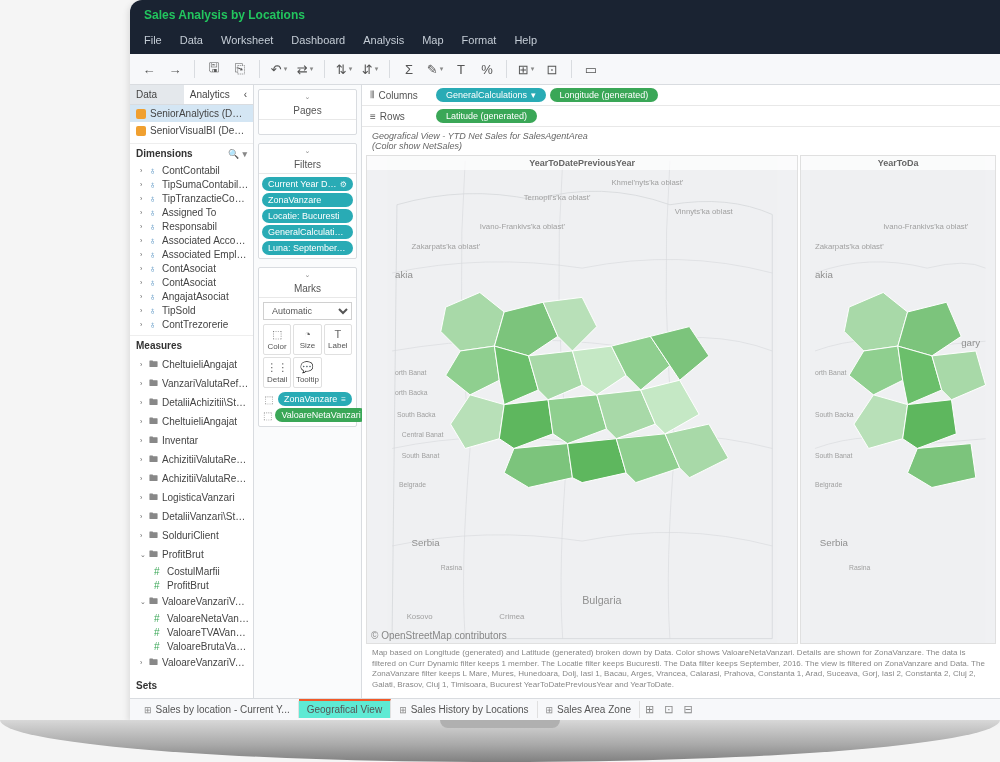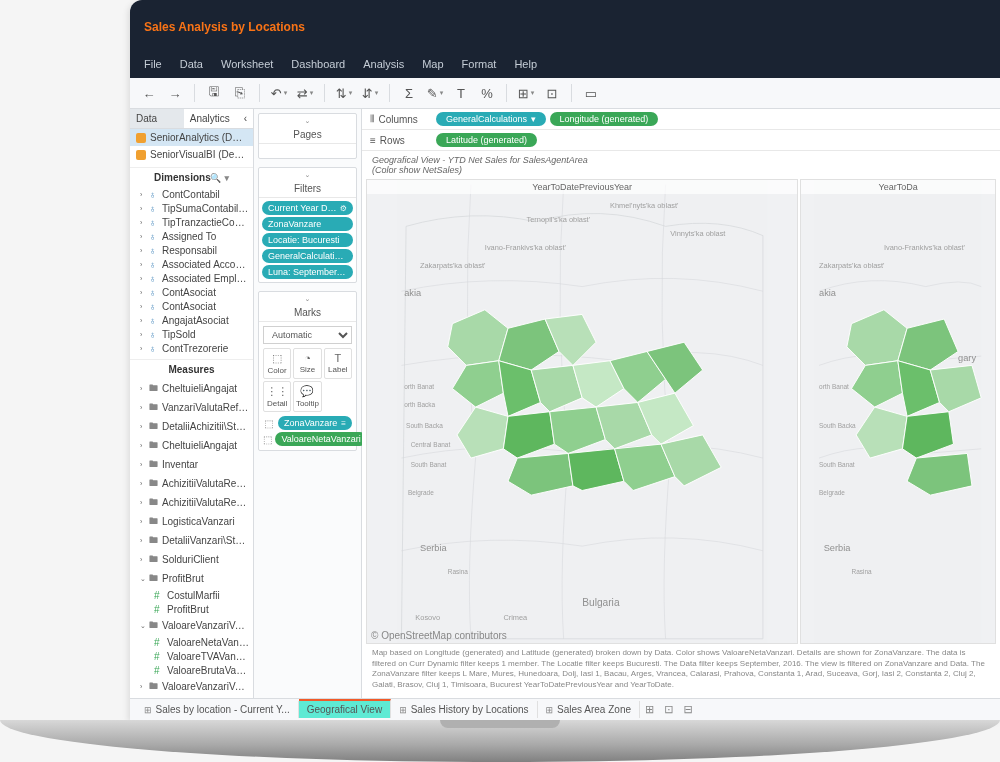--- a/index.html
+++ b/index.html
@@ -3,21 +3,21 @@
 <meta charset="utf-8">
 <style>
 * { margin: 0; padding: 0; box-sizing: border-box; font-family: -apple-system, BlinkMacSystemFont, "Segoe UI", Arial, sans-serif; }
 body { background: #f5f5f5; overflow: hidden; }
 .laptop-frame { width: 1000px; height: 762px; position: relative; }
 .screen { position: absolute; top: 0; left: 130px; right: 0; bottom: 42px; background: #fff; display: flex; flex-direction: column; border-radius: 12px 0 0 0; overflow: hidden; box-shadow: -2px 2px 6px rgba(0,0,0,0.1); }
 .laptop-base { position: absolute; bottom: 0; left: 0; right: 0; height: 42px; background: linear-gradient(180deg, #d8d8d8 0%, #c0c0c0 30%, #a8a8a8 60%, #808080 100%); border-radius: 0 0 50% 50% / 0 0 100% 100%; }
 .laptop-notch { position: absolute; top: 0; left: 50%; transform: translateX(-50%); width: 120px; height: 8px; background: #b0b0b0; border-radius: 0 0 8px 8px; }
 
 
-.titlebar { background: #1a2332; color: #f97316; padding: 20px 14px; font-size: 12px; font-weight: 600; }
+.titlebar { background: #1a2332; color: #22c55e; padding: 8px 14px; font-size: 12px; font-weight: 600; }
 
 
 .menubar { background: #1a2332; color: #c5cdd6; padding: 4px 14px 8px; font-size: 11px; display: flex; gap: 18px; }
 .menubar span { cursor: pointer; }
 
 
 .toolbar { background: #f7f8fa; border-bottom: 1px solid #d9dce0; padding: 4px 8px; display: flex; align-items: center; gap: 4px; }
 .toolbar .btn { width: 22px; height: 22px; display: flex; align-items: center; justify-content: center; color: #555; border-radius: 2px; cursor: pointer; font-size: 13px; }
 .toolbar .sep { width: 1px; height: 18px; background: #d9dce0; margin: 0 4px; }
 .toolbar .dropdown::after { content: "▾"; font-size: 7px; margin-left: 2px; color: #888; }
@@ -26,21 +26,21 @@
 .main { flex: 1; display: flex; overflow: hidden; }
 
 
 .data-panel { width: 124px; background: #fff; border-right: 1px solid #d9dce0; display: flex; flex-direction: column; font-size: 10px; }
 .panel-tabs { display: flex; border-bottom: 1px solid #d9dce0; }
 .panel-tab { flex: 1; padding: 4px 6px; text-align: left; cursor: pointer; color: #444; }
 .panel-tab.active { background: #e4e8ec; }
 .datasource { padding: 3px 6px; display: flex; align-items: center; gap: 4px; color: #444; cursor: pointer; }
 .datasource.selected { background: #d4e6f4; }
 .ds-icon { width: 10px; height: 10px; background: #f0a030; border-radius: 2px; flex-shrink: 0; }
-.section-label { padding: 4px 6px; font-weight: 600; color: #333; display: flex; justify-content: center; align-items: center; border-top: 1px solid #eee; margin-top: 4px; }
+.section-label { padding: 4px 6px; font-weight: 600; color: #333; display: flex; justify-content: space-between; align-items: center; border-top: 1px solid #eee; margin-top: 4px; }
 .search-tiny { font-size: 9px; color: #888; }
 .tree { overflow-y: auto; flex: 1; }
 .tree-item { padding: 1.5px 4px 1.5px 10px; display: flex; align-items: center; gap: 3px; color: #444; cursor: pointer; white-space: nowrap; overflow: hidden; text-overflow: ellipsis; }
 .tree-item.child { padding-left: 24px; }
 .chev { font-size: 7px; color: #666; width: 6px; flex-shrink: 0; }
 .dim-icon { color: #4b8bbe; font-size: 10px; width: 10px; flex-shrink: 0; }
 .meas-icon { color: #3aa757; font-size: 10px; width: 10px; flex-shrink: 0; }
 .folder-icon { color: #888; font-size: 9px; width: 10px; flex-shrink: 0; }
 .set-icon { color: #4b8bbe; font-size: 11px; width: 10px; flex-shrink: 0; }
 
@@ -66,21 +66,21 @@
 
 .view-area { flex: 1; display: flex; flex-direction: column; background: #fff; overflow: hidden; }
 .shelves-row { display: flex; align-items: center; padding: 3px 8px; border-bottom: 1px solid #e8e8e8; font-size: 10px; gap: 6px; }
 .shelf-label { color: #555; width: 60px; display: flex; align-items: center; gap: 4px; }
 .shelf-pills { display: flex; gap: 4px; flex: 1; }
 .pill-wide { background: #29abb5; color: #fff; padding: 2px 10px; border-radius: 9px; font-size: 9px; display: flex; align-items: center; gap: 4px; }
 .pill-wide.green { background: #3aa757; }
 .view-title { padding: 4px 10px; font-size: 9px; color: #666; font-style: italic; }
 .map-container { flex: 1; display: flex; gap: 2px; padding: 0 4px; overflow: hidden; }
 .map-half { flex: 1; background: #f0f1f3; position: relative; border: 1px solid #e0e0e0; overflow: hidden; }
-.map-col-header { position: absolute; top: 0; left: 0; right: 0; text-align: center; font-size: 9px; color: #666; padding: 2px; background: rgba(255,255,255,0.7); z-index: 2; }
+.map-col-header { position: absolute; top: 0; left: 0; right: 0; text-align: center; font-size: 9px; color: #666; padding: 2px; background: rgba(255,255,255,0.7); z-index: 2; font-weight: bold; }
 .map-svg { width: 100%; height: 100%; }
 .map-attrib { position: absolute; bottom: 2px; left: 4px; font-size: 10px; color: #888; }
 .map-caption { padding: 4px 10px 8px; font-size: 8px; color: #888; line-height: 1.3; }
 
 
 .bottom-tabs { display: flex; align-items: center; background: #f7f8fa; border-top: 1px solid #d9dce0; padding: 0 6px; font-size: 10px; height: 22px; }
 .btab { padding: 3px 8px; color: #555; display: flex; align-items: center; gap: 4px; border-right: 1px solid #e0e0e0; cursor: pointer; }
 .btab.active { background: #5eead4; border-top: 2px solid #f15a29; margin-top: -2px; }
 .btab-icon { font-size: 9px; color: #888; }
 .btab-add { padding: 2px 5px; color: #888; cursor: pointer; font-size: 11px; }

